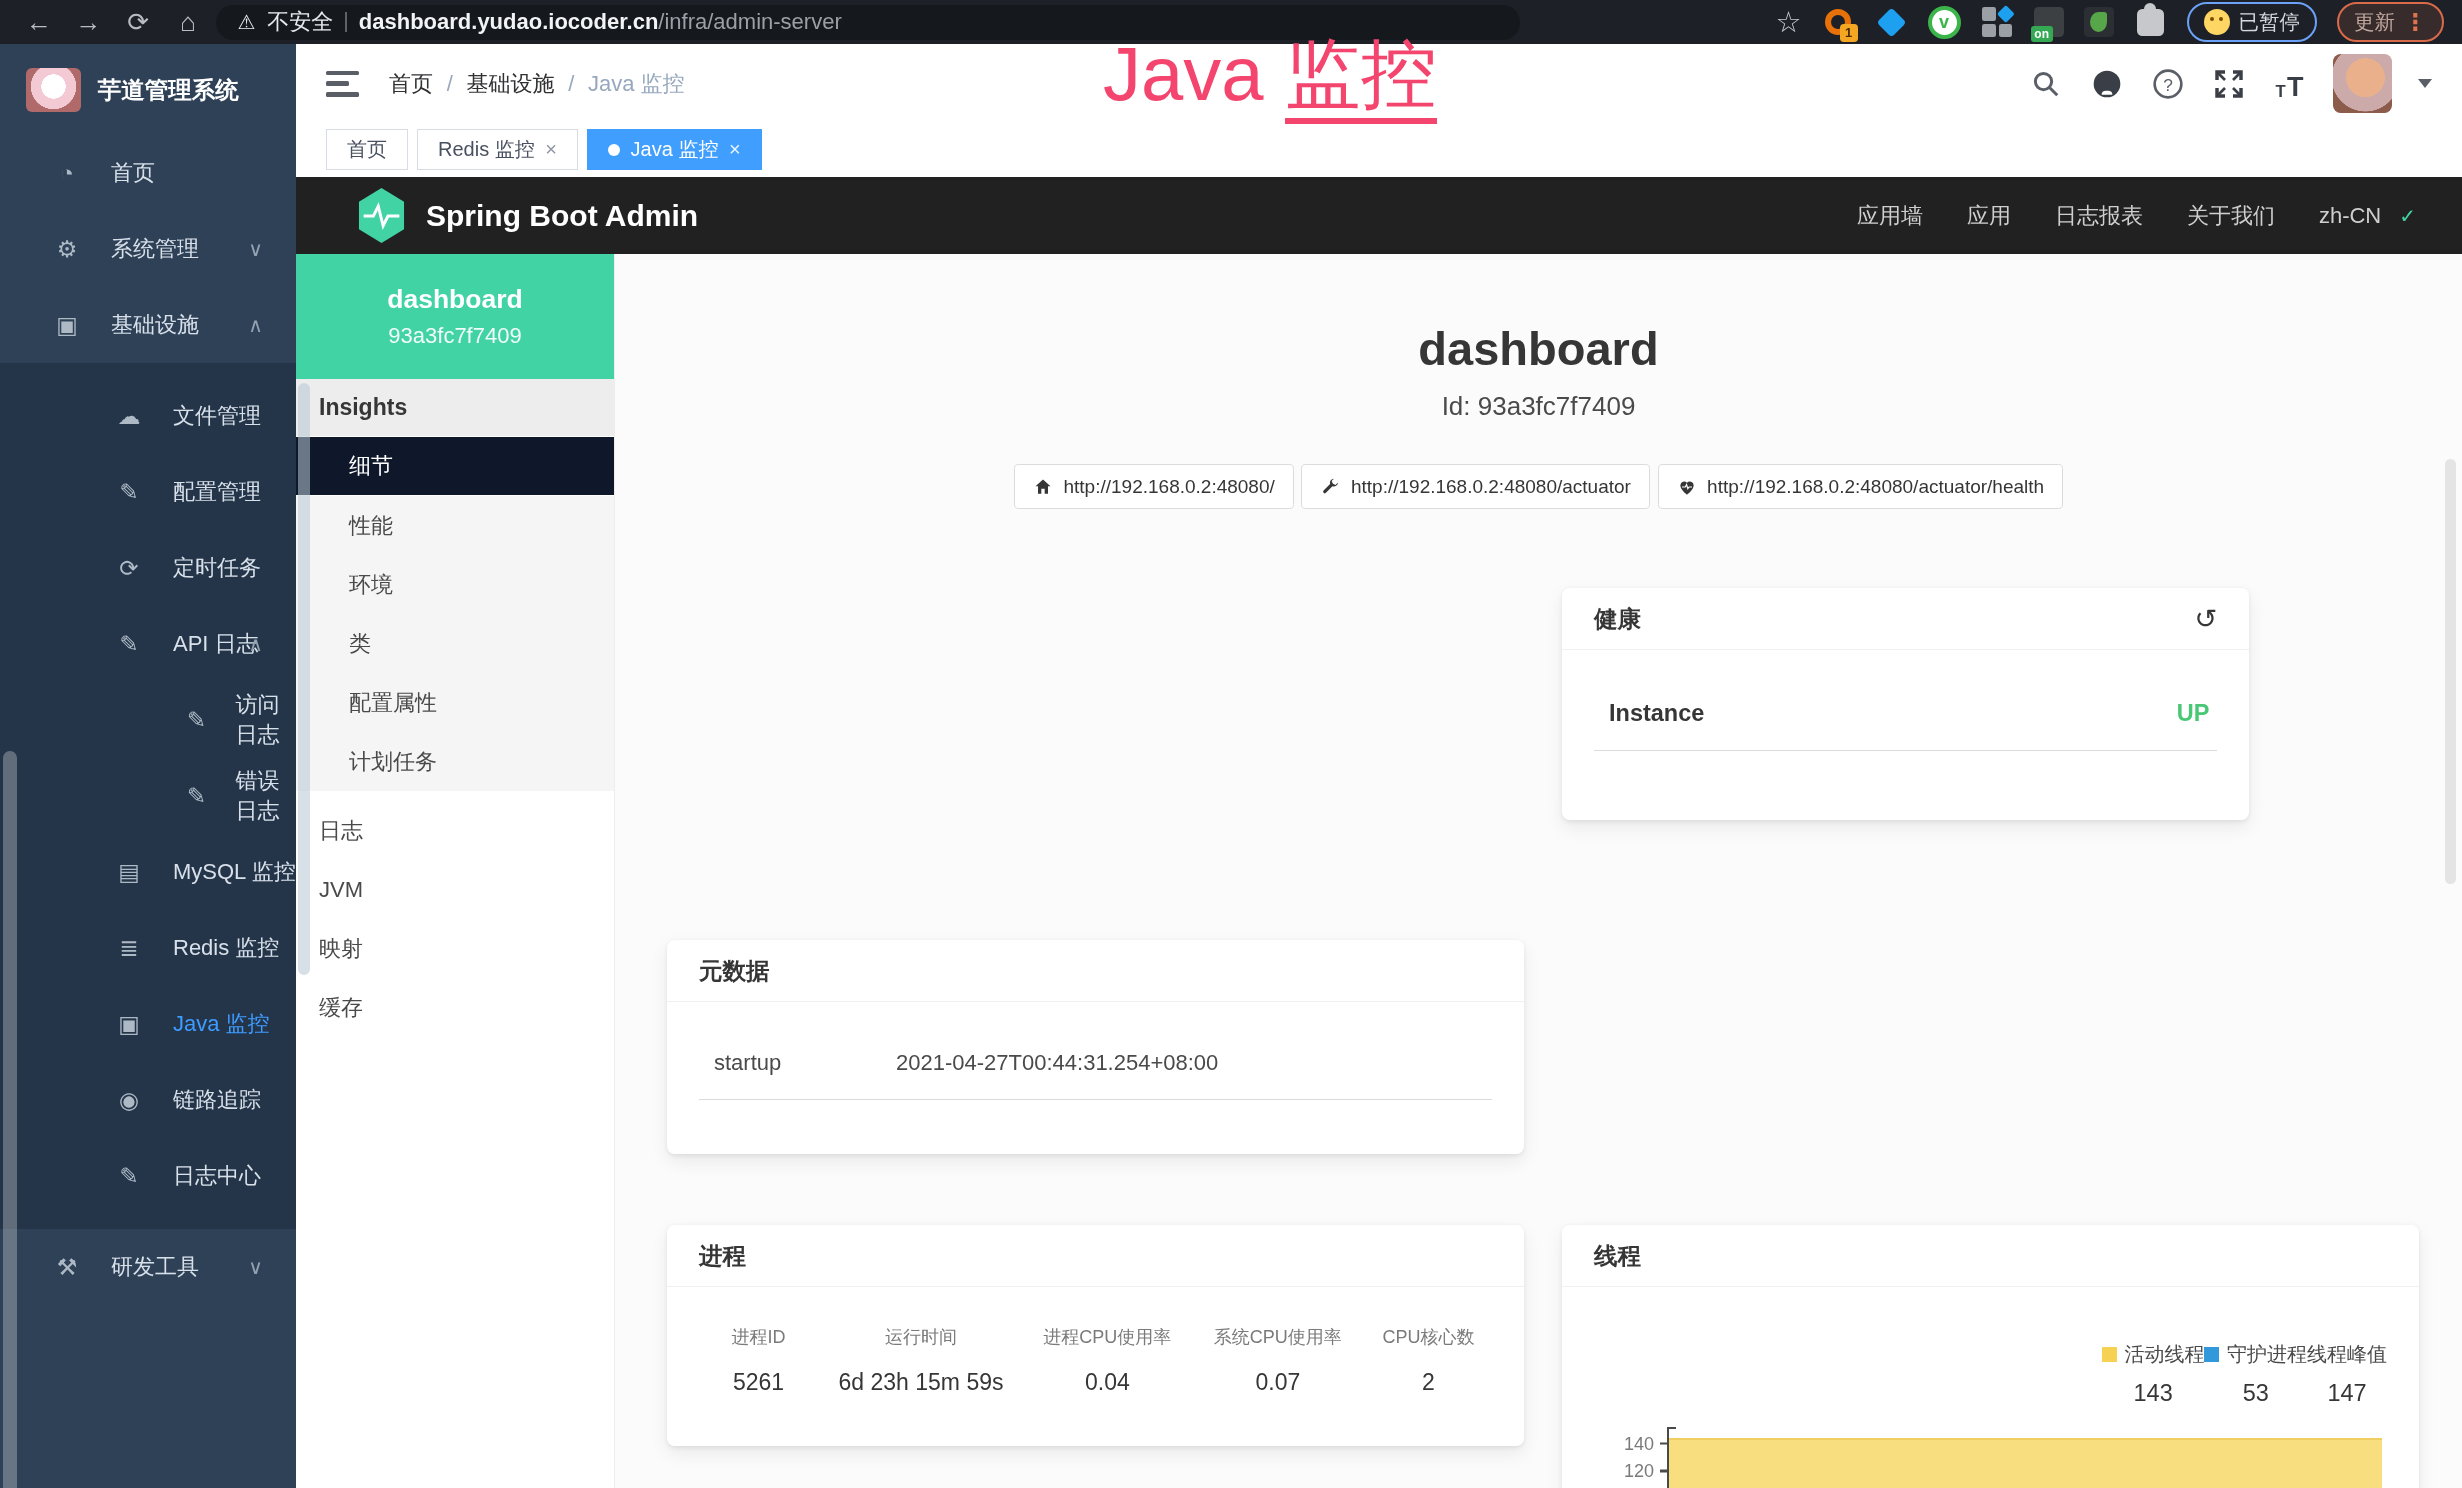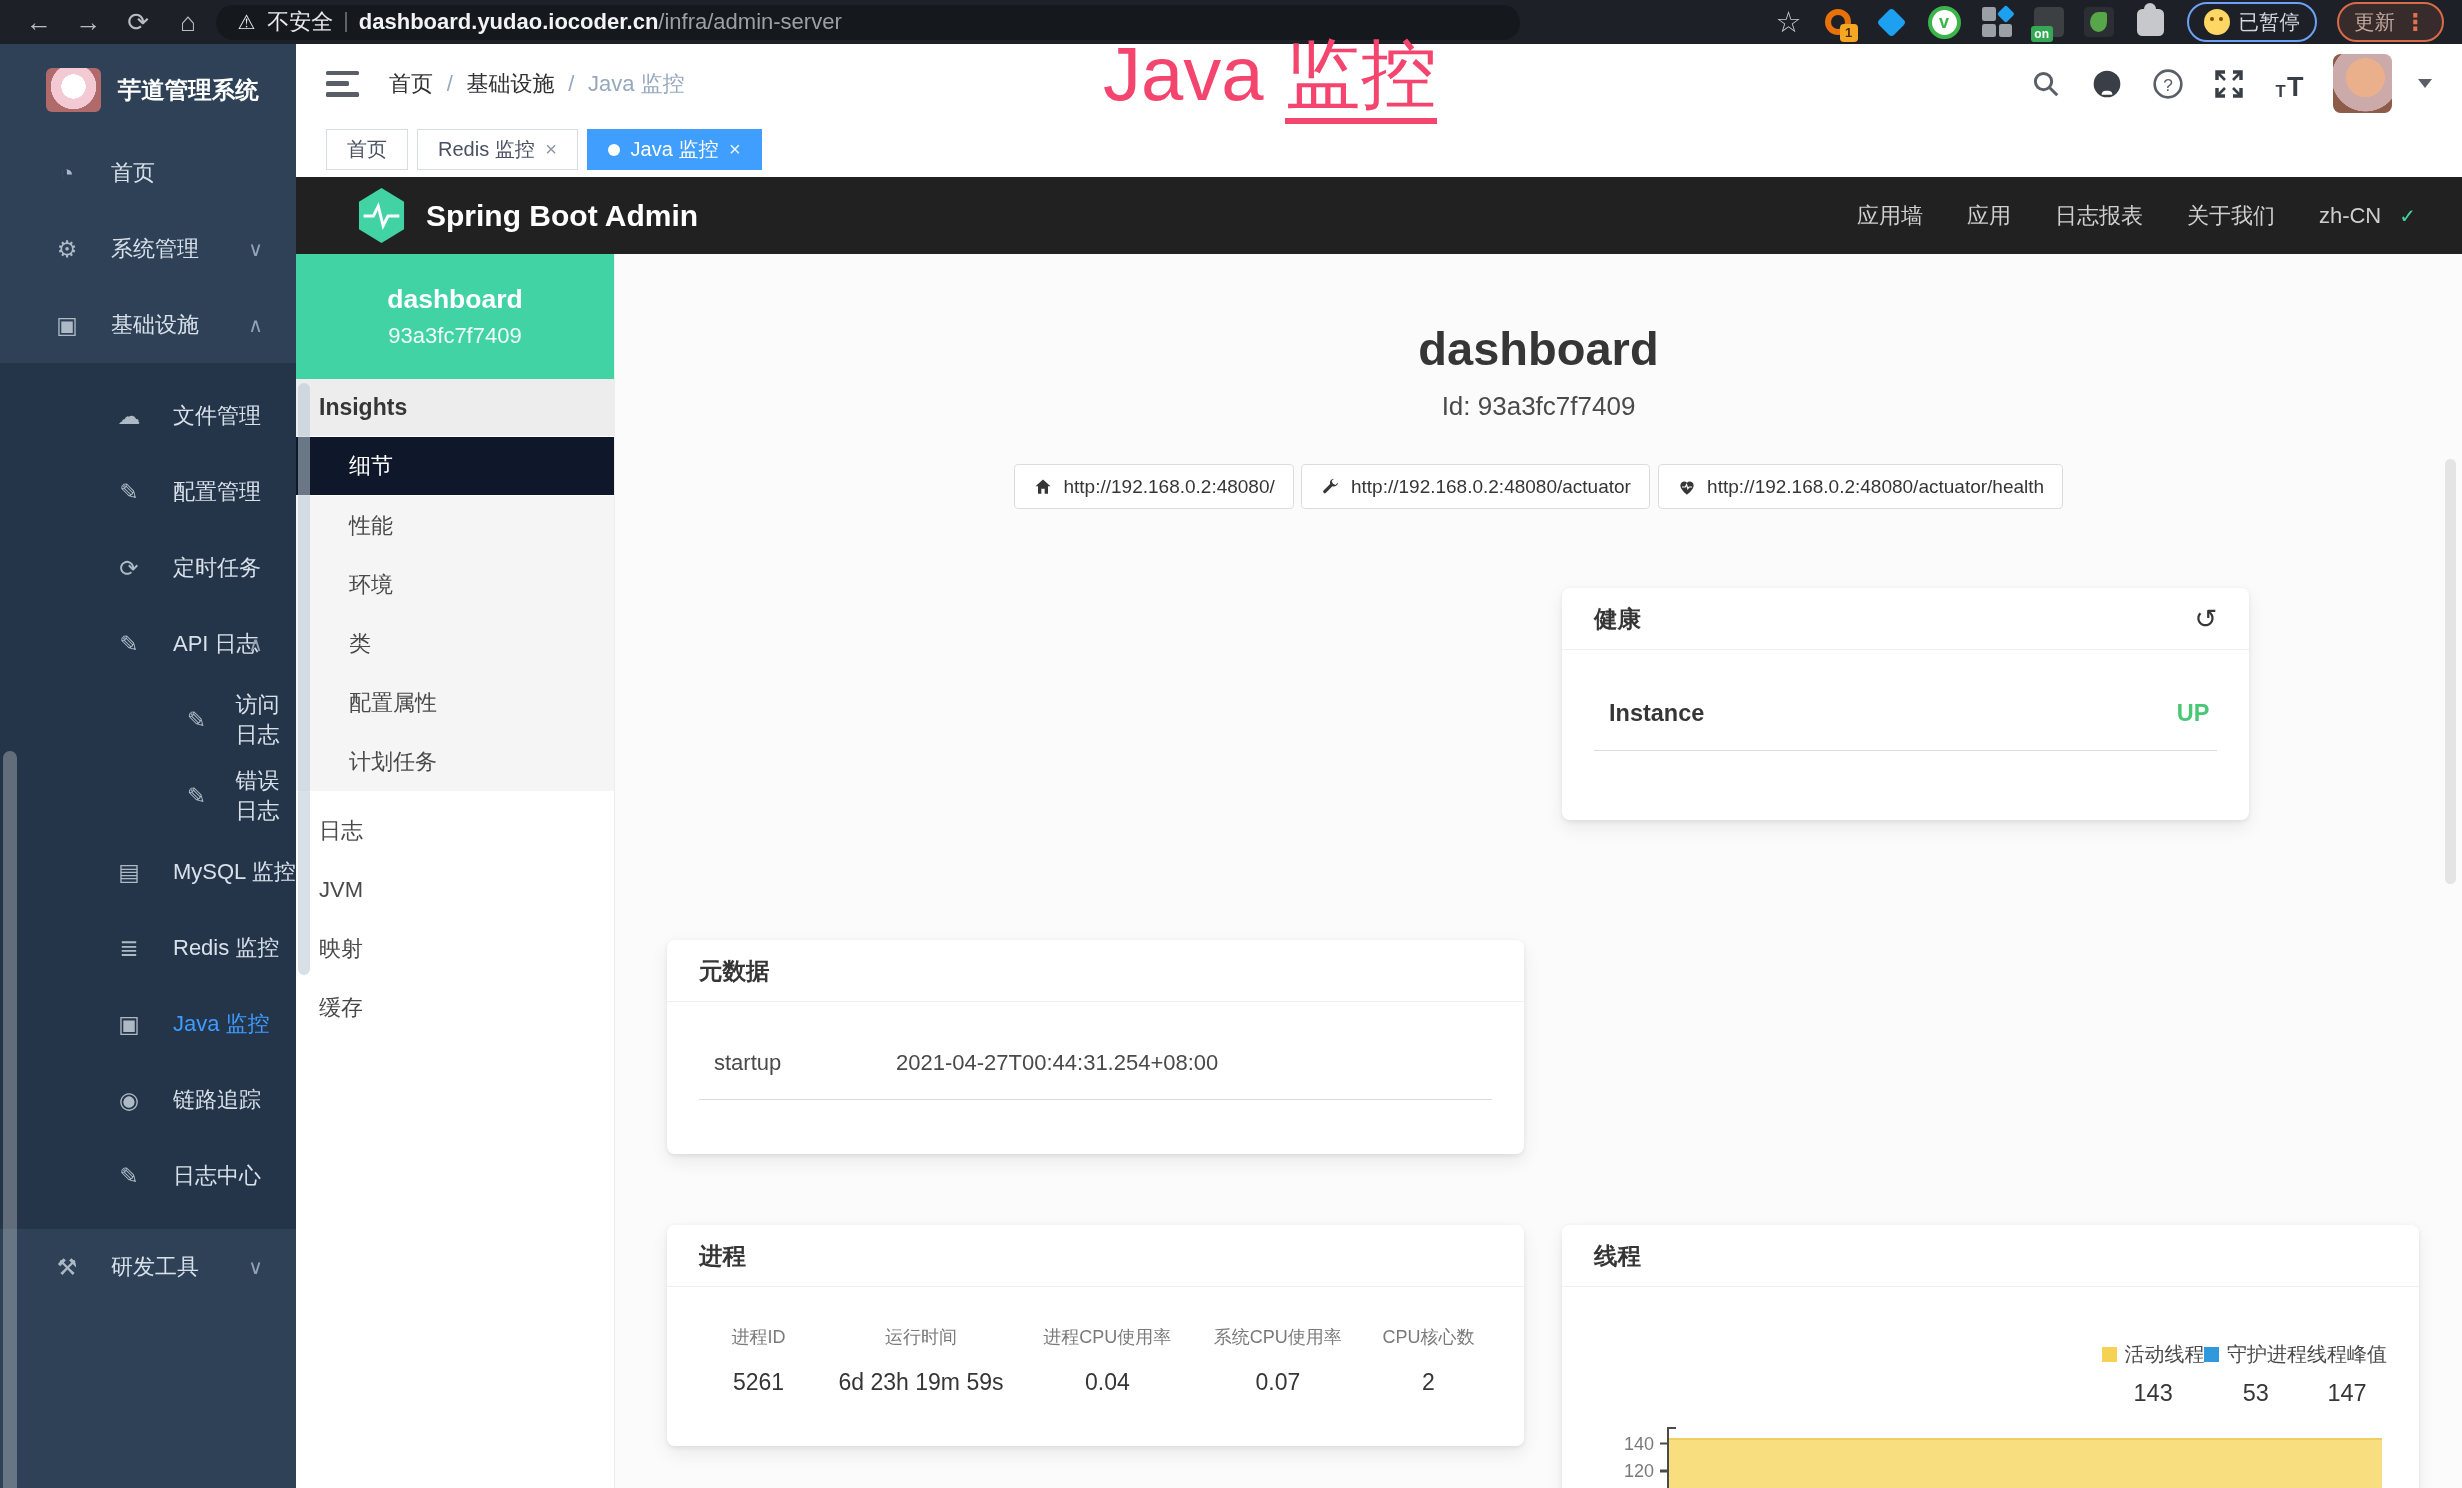--- a/index.html
+++ b/index.html
@@ -41,21 +41,21 @@
   .ext-puzzle::after{content:"";position:absolute;left:7.6px;top:-6px;width:12px;height:12px;background:#c6c8cc;border-radius:50%;}
   .chip{display:flex;align-items:center;gap:9px;border-radius:21px;padding:3.8px 15px;font-size:20.5px;}
   .chip-paused{border:2.3px solid #6ba1f7;color:#d5d8dd;}
   .face{width:26px;height:26px;border-radius:50%;background:#fdd663;position:relative;}
   .face::after{content:"";position:absolute;left:6px;top:7.6px;width:4.6px;height:4.6px;border-radius:50%;
     background:#7a4b00;box-shadow:9px 0 0 #7a4b00;}
   .chip-update{border:2.3px solid #d96a4a;background:rgba(217,106,74,.14);color:#c0a89f;}
   .kebab{color:#e0734f;font-size:23px;font-weight:bold;letter-spacing:0;}
   
   .admin-sidebar{position:absolute;left:0;top:44px;width:296px;bottom:0;background:#2e4157;overflow:hidden;}
-  .logo-row{height:91px;display:flex;align-items:center;gap:16.7px;padding:0 0 0 46px;}
+  .logo-row{height:91px;display:flex;align-items:center;gap:16.7px;padding:0 0 0 26px;}
   .logo-img{width:55px;height:44px;border-radius:6px;background:
     radial-gradient(circle at 50% 42%, #fff 0 32%, #f3c9d4 33% 60%, #b06a6a 61% 100%);}
   .logo-title{color:#fff;font-size:23.5px;font-weight:bold;white-space:nowrap;}
   .side-item{height:76px;display:flex;align-items:center;color:#d8e0ea;font-size:22px;cursor:pointer;position:relative;}
   .side-item .s-icon{width:30px;text-align:center;color:#aeb9c6;font-size:23px;margin-right:29px;}
   .lvl1{padding-left:52px;}
   .lvl2{padding-left:114px;}
   .lvl3{padding-left:186px;}
   .submenu{background:#243549;padding:15px 0;}
   .side-item .chev{position:absolute;right:33px;color:#93a1b1;font-size:20px;}
@@ -450,21 +450,21 @@
     <div class="card card-process">
       <div class="card-head">进程</div>
       <div class="card-body">
         <div class="ptable">
           <span class="pth">进程ID</span>
           <span class="pth">运行时间</span>
           <span class="pth">进程CPU使用率</span>
           <span class="pth">系统CPU使用率</span>
           <span class="pth">CPU核心数</span>
           <span class="ptd">5261</span>
-          <span class="ptd">6d 23h 19m 59s</span>
+          <span class="ptd">6d 23h 15m 59s</span>
           <span class="ptd">0.04</span>
           <span class="ptd">0.07</span>
           <span class="ptd">2</span>
         </div>
       </div>
     </div>
 
     <div class="card card-threads">
       <div class="card-head">线程</div>
       <div class="card-body" style="padding-bottom:0;">

